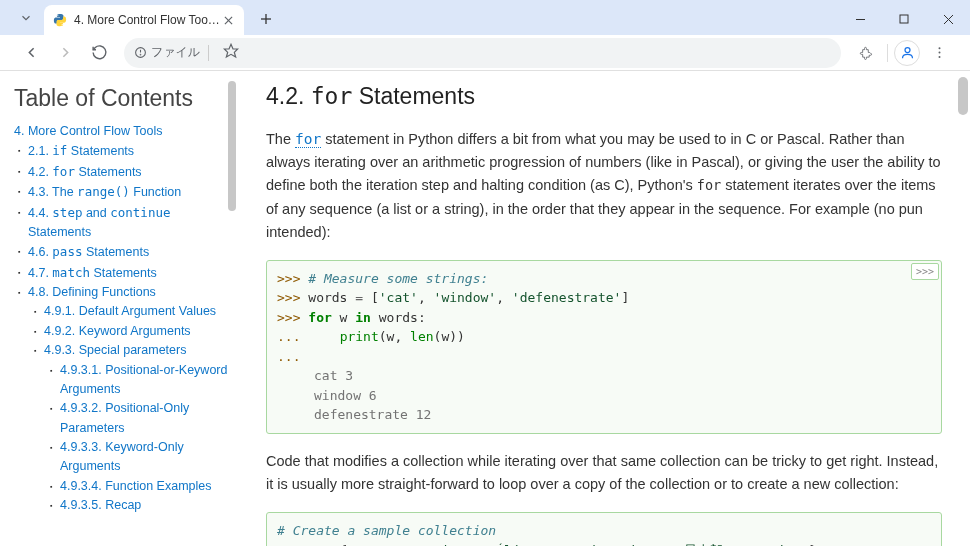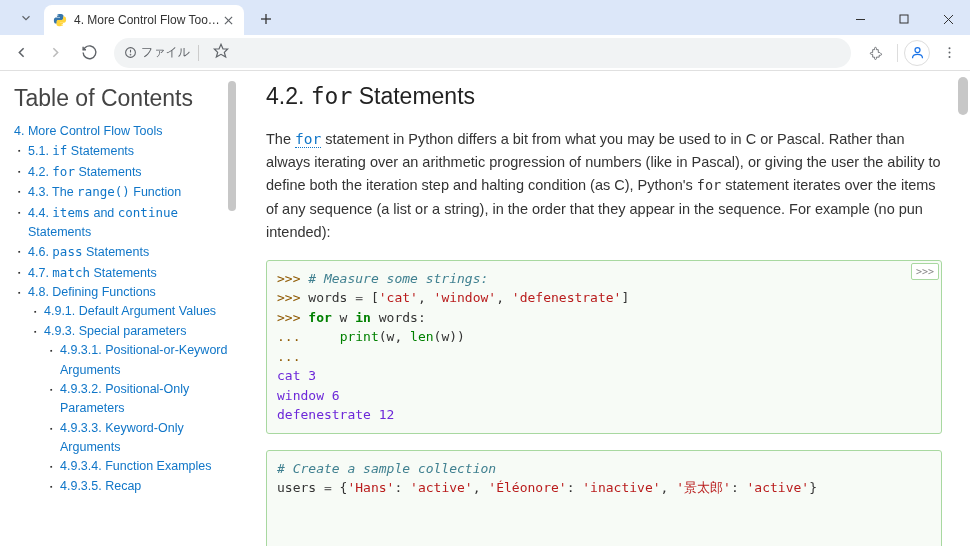--- a/index.html
+++ b/index.html
@@ -9,21 +9,21 @@
 .tab-area { display: flex; align-items: flex-end; padding-left: 8px; height: 100%; }
 .dropdown-btn { width: 28px; height: 28px; display: flex; align-items: center; justify-content: center; margin: 0 4px 3px 4px; border-radius: 6px; cursor: pointer; }
 .tab { background: #fff; border-radius: 8px 8px 0 0; height: 30px; display: flex; align-items: center; padding: 0 8px; min-width: 180px; max-width: 200px; }
 .tab-favicon { width: 16px; height: 16px; margin-right: 6px; display: flex; align-items: center; justify-content: center; }
 .tab-title { flex: 1; font-size: 12px; color: #333; white-space: nowrap; overflow: hidden; text-overflow: ellipsis; }
 .tab-close { width: 16px; height: 16px; display: flex; align-items: center; justify-content: center; color: #555; cursor: pointer; }
 .newtab-btn { width: 28px; height: 28px; display: flex; align-items: center; justify-content: center; margin-left: 8px; margin-bottom: 2px; cursor: pointer; color: #333; }
 .win-controls { margin-left: auto; display: flex; }
 .win-btn { width: 44px; height: 32px; display: flex; align-items: center; justify-content: center; color: #333; cursor: pointer; }
 
-.toolbar { height: 36px; background: #fff; border-bottom: 1px solid #e0e0e0; display: flex; align-items: center; padding: 0 6px; gap: 4px; }
+.toolbar { height: 36px; background: #fff; border-bottom: 1px solid #e0e0e0; display: flex; align-items: center; padding: 0 16px; gap: 4px; }
 .nav-btn { width: 30px; height: 30px; display: flex; align-items: center; justify-content: center; border-radius: 15px; color: #5f6368; cursor: pointer; }
 .nav-btn.disabled { color: #bbb; }
 .addrbar { flex: 1; height: 30px; background: #f1f3f4; border-radius: 15px; display: flex; align-items: center; padding: 0 10px; margin: 0 6px; }
 .addrbar-icon { color: #5f6368; margin-right: 4px; font-size: 13px; display: flex; align-items: center; }
 .addrbar-label { color: #5f6368; font-size: 12px; margin-right: 8px; }
 .addrbar-sep { width: 1px; height: 16px; background: #ccc; margin-right: 8px; }
 .addrbar-url { flex: 1; color: #5f6368; font-size: 13px; }
 .addrbar-star { color: #5f6368; cursor: pointer; margin-left: 6px; }
 .tool-btn { width: 30px; height: 30px; display: flex; align-items: center; justify-content: center; color: #5f6368; cursor: pointer; border-radius: 4px; }
 .tool-sep { width: 1px; height: 18px; background: #ddd; margin: 0 2px; }
@@ -50,24 +50,24 @@
 .main-scroll { position: absolute; right: 2px; top: 6px; width: 10px; height: 38px; background: #c7c7c7; border-radius: 5px; }
 .main h2 { font-size: 23px; font-weight: 400; color: #222; margin-bottom: 18px; }
 .main h2 .mono { font-family: "Consolas", monospace; }
 .main p { font-size: 14.5px; line-height: 1.6; color: #333; margin-bottom: 16px; }
 .main p .link-kw { color: #1076c8; font-family: "Consolas", monospace; border-bottom: 1px dotted #1076c8; cursor: pointer; }
 .main p .kw { font-family: "Consolas", monospace; font-size: 13.5px; }
 .codebox { background: #f7fbf6; border: 1px solid #a8d8a0; border-radius: 3px; padding: 8px 10px; font-family: "Consolas", monospace; font-size: 13px; line-height: 1.5; color: #333; margin-bottom: 16px; position: relative; white-space: pre; overflow-x: hidden; }
 .copy-btn { position: absolute; top: 2px; right: 2px; background: #fff; border: 1px solid #a8d8a0; border-radius: 2px; font-size: 10px; padding: 0 4px; color: #888; cursor: pointer; font-family: "Consolas", monospace; }
 .c-prompt { color: #8f5902; }
 .c-comment { color: #408090; font-style: italic; }
-.c-str { color: #b91c1c; }
+.c-str { color: #14532d; }
 .c-kw { color: #008000; font-weight: bold; }
 .c-op { color: #666; }
-.c-out { color: #6d28d9; }
+.c-out { color: #737373; margin-left: 37px; }
 .c-builtin { color: #008000; }
 </style>
 </head>
 <body>
 
 <div class="titlebar">
   <div class="tab-area">
     <div class="dropdown-btn">
       <svg width="14" height="14" viewBox="0 0 24 24" fill="none" stroke="#5f6368" stroke-width="2">
           <polyline points="6 9 12 15 18 9"></polyline>
@@ -167,28 +167,29 @@
         <circle cx="12" cy="19" r="1.6"></circle>
       </svg>
     </div>
 </div>
 
 <div class="content">
   <div class="sidebar">
     <div class="toc-title">Table of Contents</div>
     <ul class="toc-list" id="toc-list">
         <li class="l1"><a>4. More Control Flow Tools</a></li>
-        <li class="l2"><a><span>5.1. </span><span class="toc-kw">if</span><span> Statements</span></a></li>
+        <li class="l2"><a><span>2.1. </span><span class="toc-kw">if</span><span> Statements</span></a></li>
         <li class="l2"><a><span>4.2. </span><span class="toc-kw">for</span><span> Statements</span></a></li>
         <li class="l2"><a><span>4.3. The </span><span class="toc-kw">range()</span><span> Function</span></a></li>
-        <li class="l2"><a><span>4.4. </span><span class="toc-kw">items</span><span> and </span><span class="toc-kw">continue</span><span> Statements</span></a></li>
+        <li class="l2"><a><span>4.4. </span><span class="toc-kw">step</span><span> and </span><span class="toc-kw">continue</span><span> Statements</span></a></li>
         <li class="l2"><a><span>4.6. </span><span class="toc-kw">pass</span><span> Statements</span></a></li>
         <li class="l2"><a><span>4.7. </span><span class="toc-kw">match</span><span> Statements</span></a></li>
         <li class="l2"><a>4.8. Defining Functions</a></li>
         <li class="l3"><a>4.9.1. Default Argument Values</a></li>
+        <li class="l3"><a>4.9.2. Keyword Arguments</a></li>
         <li class="l3"><a>4.9.3. Special parameters</a></li>
         <li class="l4"><a>4.9.3.1. Positional-or-Keyword Arguments</a></li>
         <li class="l4"><a>4.9.3.2. Positional-Only Parameters</a></li>
         <li class="l4"><a>4.9.3.3. Keyword-Only Arguments</a></li>
         <li class="l4"><a>4.9.3.4. Function Examples</a></li>
         <li class="l4"><a>4.9.3.5. Recap</a></li>
       </ul>
 
     <div class="sidebar-scroll">
         <div class="sidebar-thumb"></div>
@@ -201,20 +202,21 @@
 
     <div class="codebox"><span class="copy-btn">&gt;&gt;&gt;</span><span class="c-prompt">&gt;&gt;&gt; </span><span class="c-comment"># Measure some strings:</span>
 <span class="c-prompt">&gt;&gt;&gt; </span><span>words </span><span class="c-op">=</span><span> [</span><span class="c-str">'cat'</span><span>, </span><span class="c-str">'window'</span><span>, </span><span class="c-str">'defenestrate'</span><span>]</span>
 <span class="c-prompt">&gt;&gt;&gt; </span><span class="c-kw">for</span><span> w </span><span class="c-kw">in</span><span> words:</span>
 <span class="c-prompt">... </span><span>    </span><span class="c-builtin">print</span><span>(w, </span><span class="c-builtin">len</span><span>(w))</span>
 <span class="c-prompt">...</span>
 <span class="c-out">cat 3</span>
 <span class="c-out">window 6</span>
 <span class="c-out">defenestrate 12</span></div>
 
+    <p>Code that modifies a collection while iterating over that same collection can be tricky to get right. Instead, it is usually more straight-forward to loop over a copy of the collection or to create a new collection:</p>
 
     <div class="codebox"><span class="c-comment"># Create a sample collection</span>
 <span>users </span><span class="c-op">=</span><span> {</span><span class="c-str">'Hans'</span><span>: </span><span class="c-str">'active'</span><span>, </span><span class="c-str">'Éléonore'</span><span>: </span><span class="c-str">'inactive'</span><span>, </span><span class="c-str">'景太郎'</span><span>: </span><span class="c-str">'active'</span><span>}</span>
 
 
 
 
 
 
 

